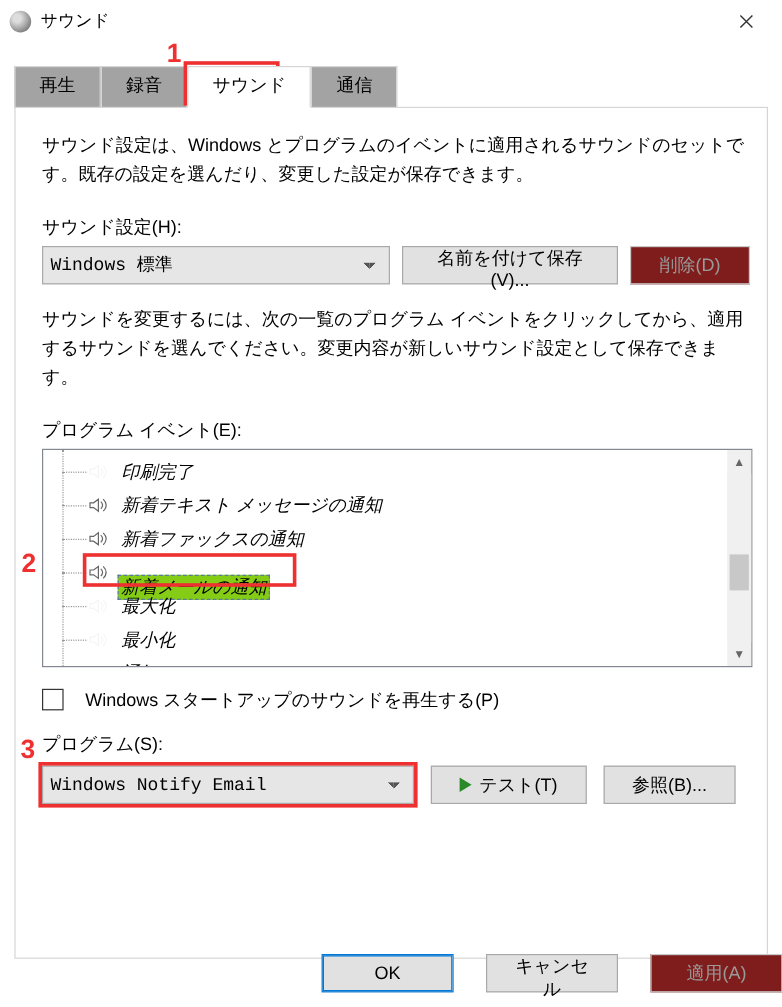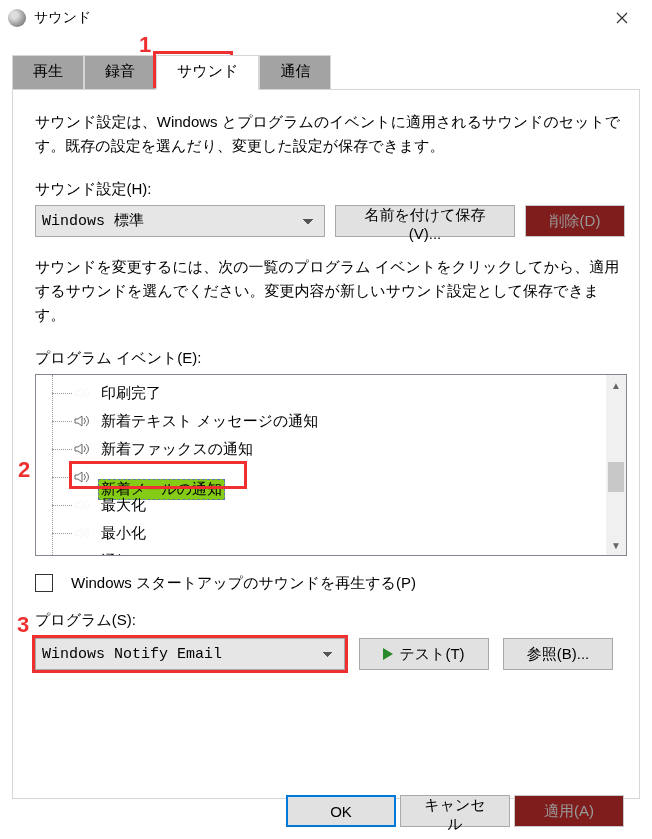--- a/index.html
+++ b/index.html
@@ -131,21 +131,21 @@
     position:absolute;
     left:16px; top:14px; width:20px;
     border-top:1px dotted #999;
   }
   .spk {
     width: 18px; height:14px; margin-right:6px;
     display:inline-flex; align-items:center; justify-content:center;
   }
   .spk svg { width:18px; height:14px; }
   .spk.muted { opacity: 0.06; }
-  .item-label { padding: 0 3px; }
+  .item-label { padding: 0 3px; font-style: italic; }
   .item.selected .item-label {
     background: #84cc16;
     border: 1px dashed #5a7aa8;
     padding: 0 2px;
     margin-top: 24px;
   }
   .scrollbar {
     width: 20px;
     background: #f0f0f0;
     display:flex; flex-direction:column;
@@ -183,22 +183,22 @@
     width:0; height:0;
     border-left:10px solid #2a8a2a;
     border-top:6px solid transparent;
     border-bottom:6px solid transparent;
     display:inline-block;
     margin-right:6px;
     vertical-align:-1px;
   }
   .footer {
     position:absolute;
-    right: 28px; bottom: 12px;
-    display:flex; gap: 4px;
+    right: 0; bottom: 12px;
+    display:flex; gap: 27px;
   }
   .footer .btn { width: 110px; }
   .btn.default { border: 1px solid #0078d7; box-shadow: inset 0 0 0 1px #0078d7; }
   .red-box { position:absolute; border:3px solid #ee3030; pointer-events:none; }
 </style>
 </head>
 <body>
 
 <div class="titlebar">
   <span class="icon"></span>

